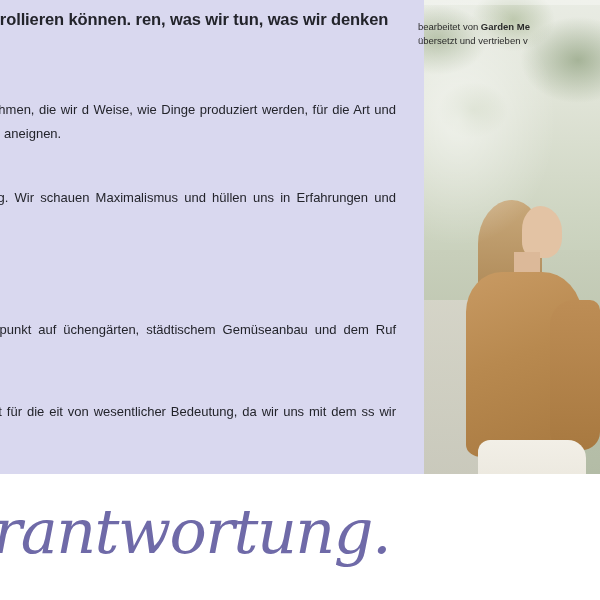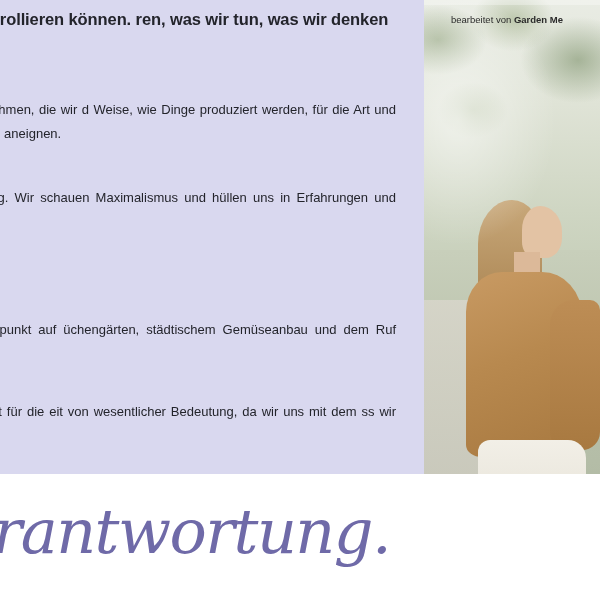--- a/index.html
+++ b/index.html
@@ -114,23 +114,23 @@
     position: absolute;
     left: 0; top: 0; right: 0; bottom: 0;
     background: radial-gradient(ellipse 140px 180px at 40px 120px, rgba(255,255,255,0.55), rgba(255,255,255,0) 70%);
     pointer-events: none;
   }
 
   
   .photo-caption {
     position: absolute;
     left: 418px;
-    top: 13px;
+    top: 20px;
     width: 182px;
-    text-align: center;
+    text-align: left;
     padding-right: 4px;
     box-sizing: border-box;
     font-size: 9.5px;
     line-height: 14px;
     color: #2b2b2b;
     z-index: 6;
     white-space: nowrap;
     overflow: hidden;
   }
   .photo-caption .bold { font-weight: bold; }
@@ -218,20 +218,21 @@
     <div class="fig-shirt"></div>
     <div class="fig-sleeve"></div>
     <div class="fig-shorts"></div>
     <div class="fig-leg"></div>
     <div class="fig-leg2"></div>
     <div class="photo-glow"></div>
   </div>
 
   <div class="photo-caption">
     <div><span>bearbeitet von </span><span class="bold">Garden Me</span></div>
+    <div>übersetzt und vertrieben v</div>
   </div>
 
   <div class="text-panel">
     <div class="heading">dass wir externe Dinge nicht kontrollieren können. ren, was wir tun, was wir denken und was wir</div>
     <div class="body-block b1">erantwortung für die Materialien zu übernehmen, die wir d Weise, wie Dinge produziert werden, für die Art und konsumieren, und für die Werte, die wir uns aneignen.</div>
     <div class="body-block b2">r spirituellen Renaissance der Erleuchtung. Wir schauen Maximalismus und hüllen uns in Erfahrungen und Dinge r uns.</div>
     <div class="body-block b3">Marken.</div>
     <div class="body-block b4">larität der Kräuterkunde mit dem Schwerpunkt auf üchengärten, städtischem Gemüseanbau und dem Ruf rohen, natürlichen Materialien.</div>
     <div class="body-block b5">yer für das Individuum und den Zugang ist für die eit von wesentlicher Bedeutung, da wir uns mit dem ss wir alles sind, was wir haben.</div>
   </div>

